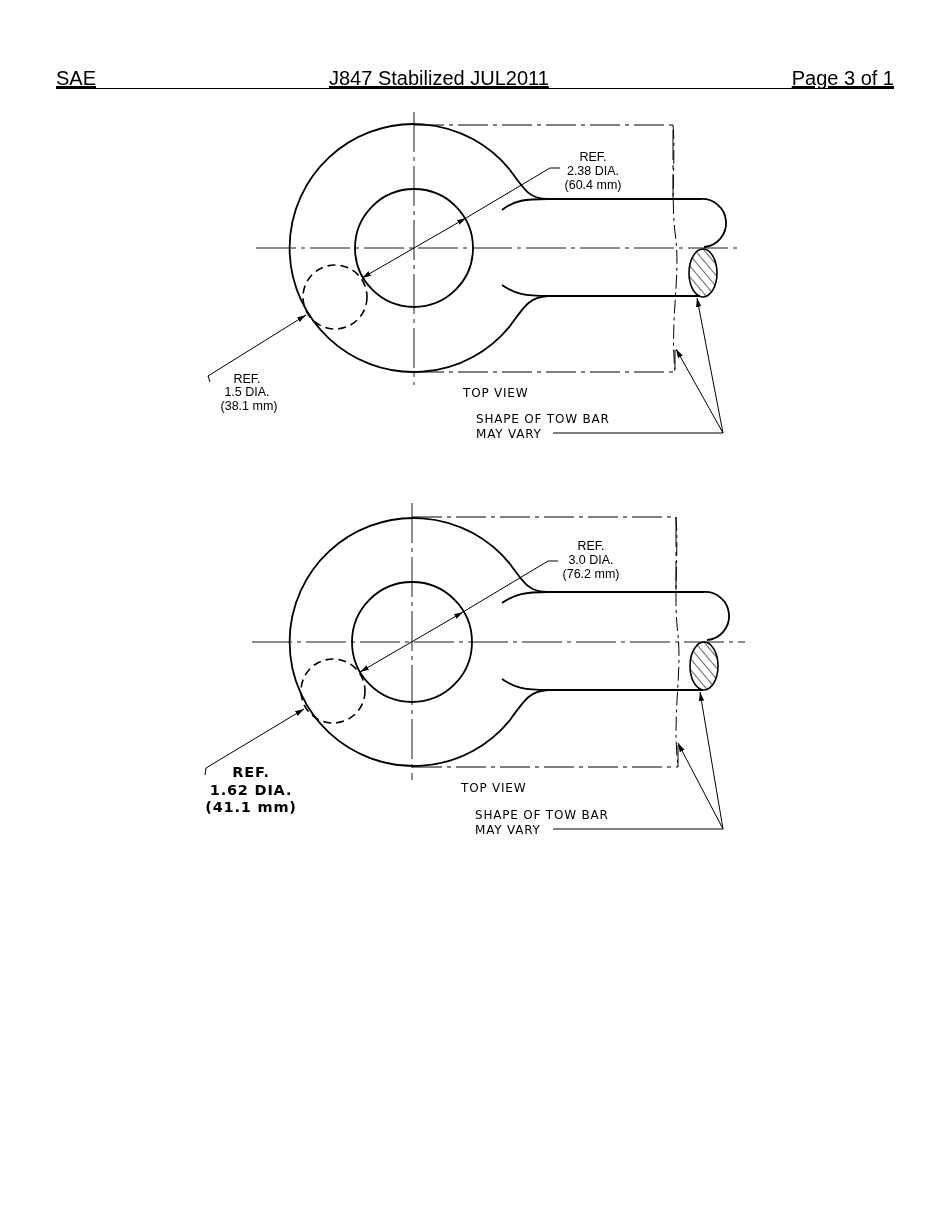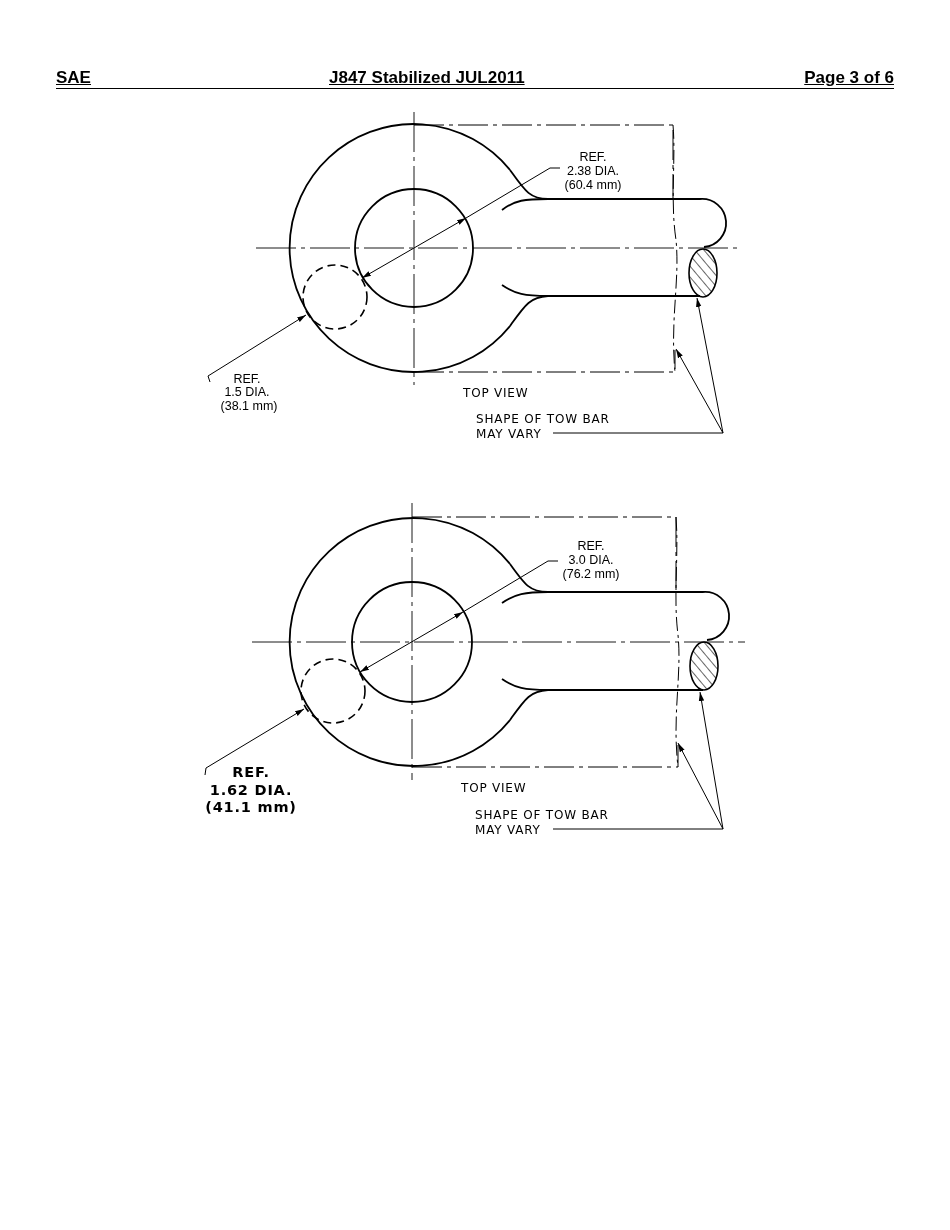--- a/index.html
+++ b/index.html
@@ -1,41 +1,41 @@
 <!DOCTYPE html>
 <html><head>
 <meta charset="utf-8">
 <style>
   html, body { margin: 0; padding: 0; background: #ffffff; }
   body { width: 950px; height: 1230px; position: relative; overflow: hidden;
          font-family: "Liberation Sans", sans-serif; color: #000; }
   .header { position: absolute; left: 56px; top: 68px; width: 838px; height: 20px;
             border-bottom: 1.5px solid #000; }
-  .header span { position: absolute; top: 0; font-size: 17px; line-height: 20px; text-decoration: underline; font-weight: bold; }
+  .header span { position: absolute; top: 0; font-size: 20px; line-height: 20px; text-decoration: underline; }
   .h-left { left: 0; }
   .h-center { left: 273px; }
   .h-right { right: 0; }
   svg.drawing { position: absolute; left: 0; top: 0; }
   svg text { font-family: "Liberation Sans", sans-serif; fill: #000; }
   .lbl-thin { font-size: 12.5px; }
   .lbl-cap { font-size: 12px; letter-spacing: 0.8px; font-family: "DejaVu Sans", sans-serif; }
   .lbl-bold { font-size: 14.5px; font-weight: bold; letter-spacing: 0.8px; font-family: "DejaVu Sans", sans-serif; }
   .thick { stroke: #000; stroke-width: 1.8; fill: none; }
   .thin { stroke: #000; stroke-width: 1; fill: none; }
   .center { stroke: #000; stroke-width: 0.9; fill: none; stroke-dasharray: 40 5 4 5; }
   .phantom { stroke: #000; stroke-width: 1; fill: none; stroke-dasharray: 30 5 4 5; }
   .dashed { stroke: #000; stroke-width: 1.6; fill: none; stroke-dasharray: 8 5; }
 </style>
 </head>
 <body>
 
 <div class="header">
   <span class="h-left">SAE</span>
   <span class="h-center">J847 Stabilized JUL2011</span>
-  <span class="h-right">Page 3 of 6</span>
+  <span class="h-right">Page 3 of 1</span>
 </div>
 
 <svg class="drawing" width="950" height="1230" viewBox="0 0 950 1230" xmlns="http://www.w3.org/2000/svg">
   <defs>
     <marker id="arrow" viewBox="0 0 10 10" refX="10" refY="5" markerWidth="9" markerHeight="9" orient="auto-start-reverse">
       <path d="M0,2 L10,5 L0,8 z" fill="#000"></path>
     </marker>
     <pattern id="hatch" patternUnits="userSpaceOnUse" width="7" height="7" patternTransform="rotate(-40)">
       <line x1="0" y1="0" x2="0" y2="7" stroke="#000" stroke-width="1.2"></line>
     </pattern>

